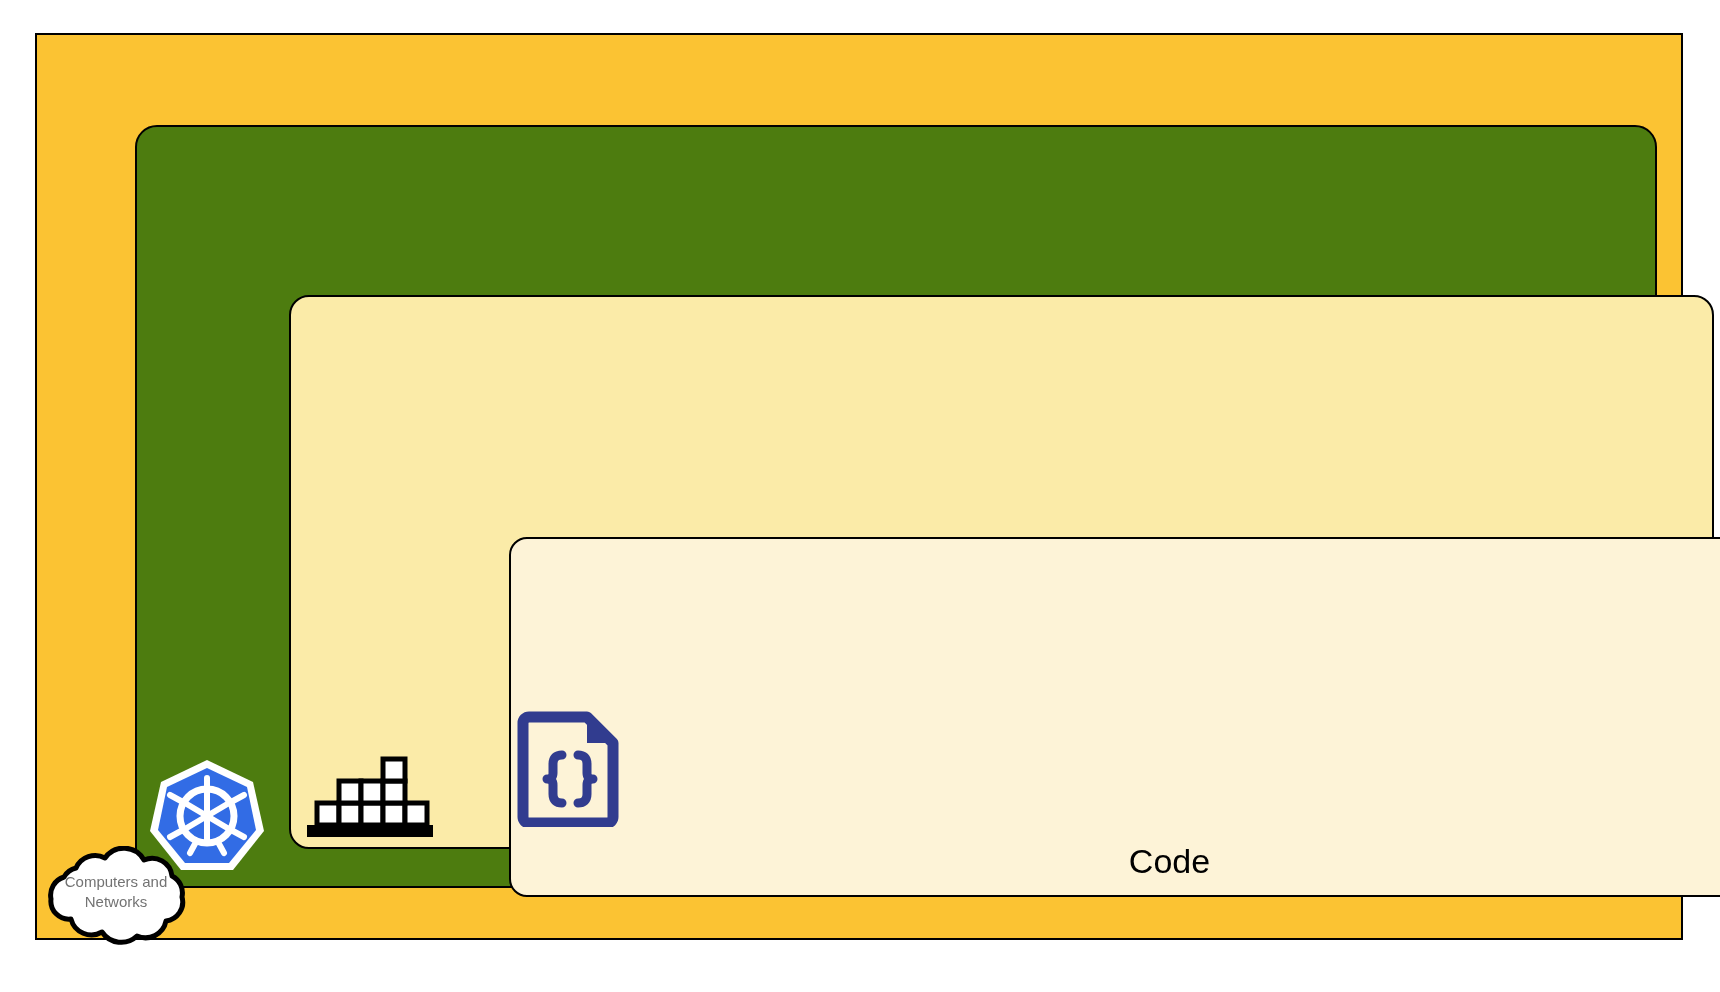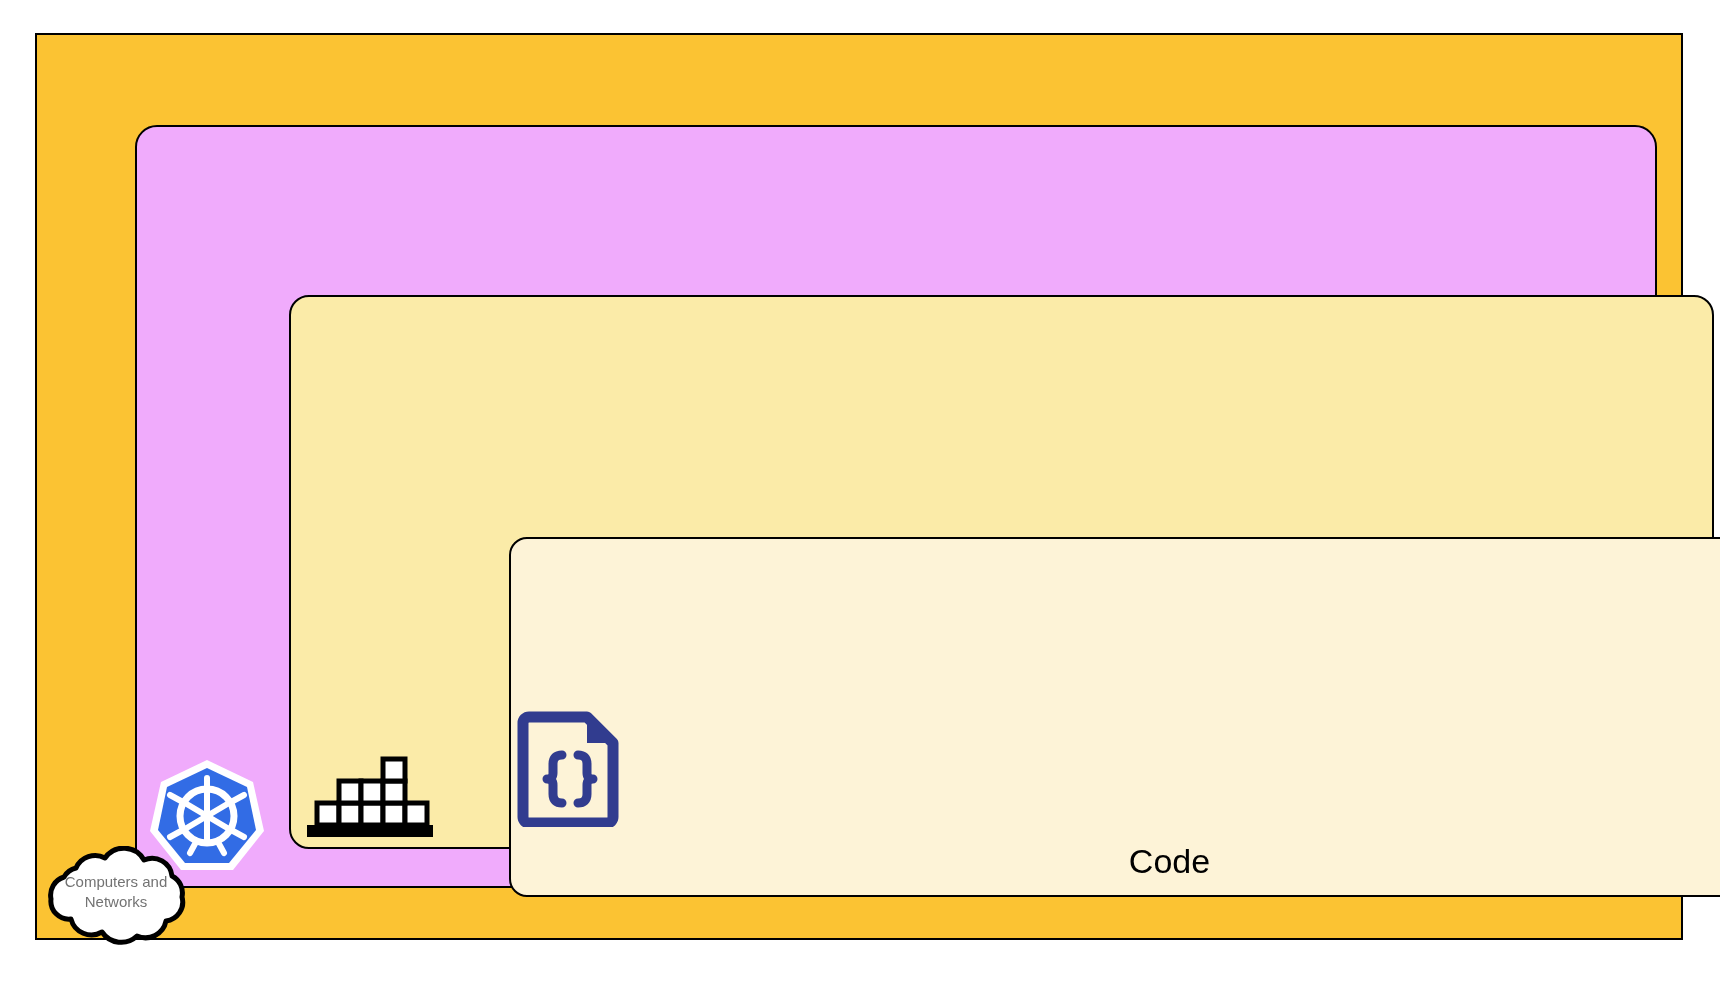--- a/index.html
+++ b/index.html
@@ -36,21 +36,21 @@
     height: 907px;
     background: #FBC333;
     border-radius: 0px;
   }
 
   .layer-cluster {
     left: 98px;
     top: 90px;
     width: 1522px;
     height: 763px;
-    background: #f0abfc;
+    background: #4d7c0f;
     border-radius: 22px;
   }
 
   .layer-container {
     left: 152px;
     top: 168px;
     width: 1425px;
     height: 554px;
     background: #FBEBA8;
     border-radius: 20px;

